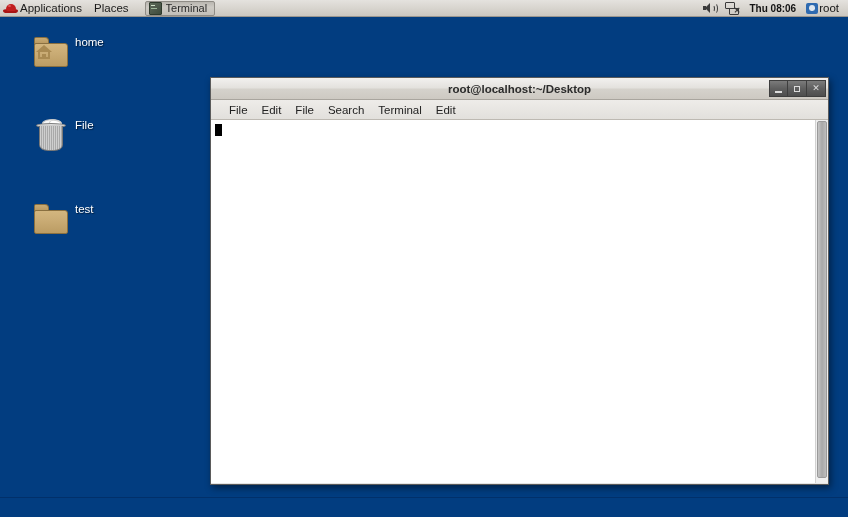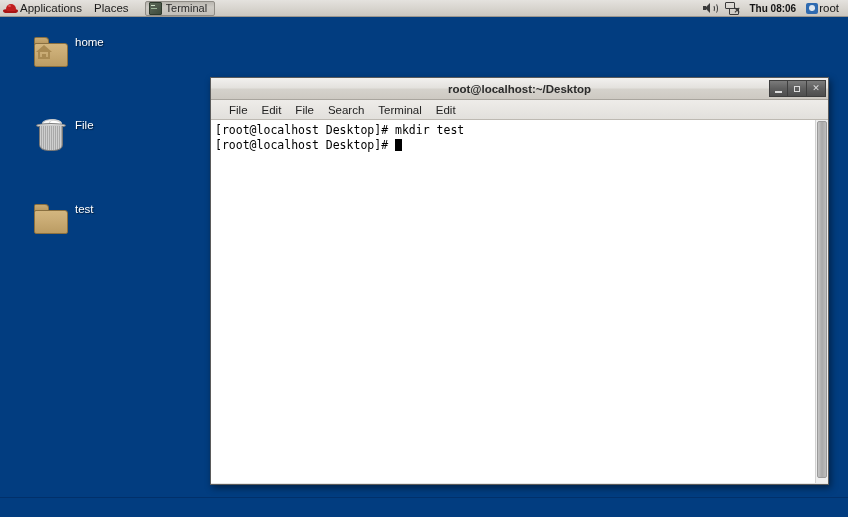--- a/index.html
+++ b/index.html
@@ -551,21 +551,20 @@
   <div id="menubar">
     <div class="menu-item">File</div>
     <div class="menu-item">Edit</div>
     <div class="menu-item">File</div>
     <div class="menu-item">Search</div>
     <div class="menu-item">Terminal</div>
     <div class="menu-item">Edit</div>
   </div>
 
   <div id="term-body">
-    <div id="term-text"><span>[root@localhost Desktop]# mkdir test
-[root@localhost Desktop]# </span><span class="cursor-block"></span></div>
+    <div id="term-text"><span class="cursor-block"></span></div>
     <div id="term-scrollbar">
       <div id="term-scroll-thumb"></div>
     </div>
   </div>
 </div>
 
 <div id="bottom-panel"></div>
 
 </body></html>

